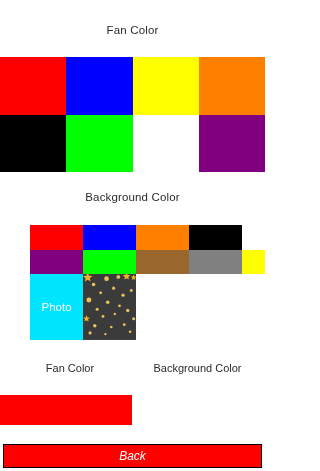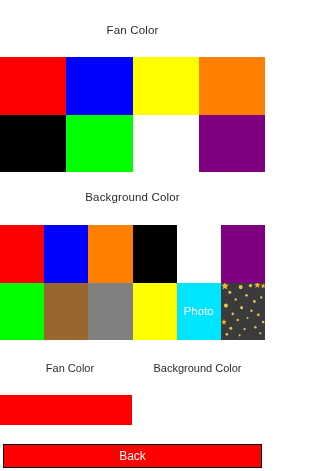--- a/index.html
+++ b/index.html
@@ -37,22 +37,23 @@
   }
   #fan-color-grid {
     top: 57px;
     height: 115px;
     grid-template-columns: repeat(4, 1fr);
     grid-template-rows: repeat(2, 1fr);
   }
   #background-color-grid {
     top: 225px;
     height: 115px;
-    grid-template-columns: repeat(6, 1fr);
+    grid-template-columns: repeat(5, 1fr);
     grid-template-rows: repeat(2, 1fr);
+    margin-left: 30px;
   }
   .swatch {
     width: 100%;
     height: 100%;
     position: relative;
     overflow: hidden;
   }
   .swatch-label {
     position: absolute;
     left: 0;
@@ -95,20 +96,21 @@
     width: 259px;
     height: 24px;
     border: 1px solid #000000;
     box-sizing: border-box;
     display: flex;
     align-items: center;
     justify-content: center;
     font-size: 12px;
     color: #ffffff;
     cursor: pointer;
+    font-style: italic;
   }
 </style>
 </head>
 <body style="background: rgb(255, 255, 255);">
 
 <div class="section-title" id="title-fan-color">Fan Color</div>
 
 <div class="swatch-grid" id="fan-color-grid">
     <div class="swatch" style="background: rgb(255, 0, 0);"></div>
     <div class="swatch" style="background: rgb(0, 0, 255);"></div>

